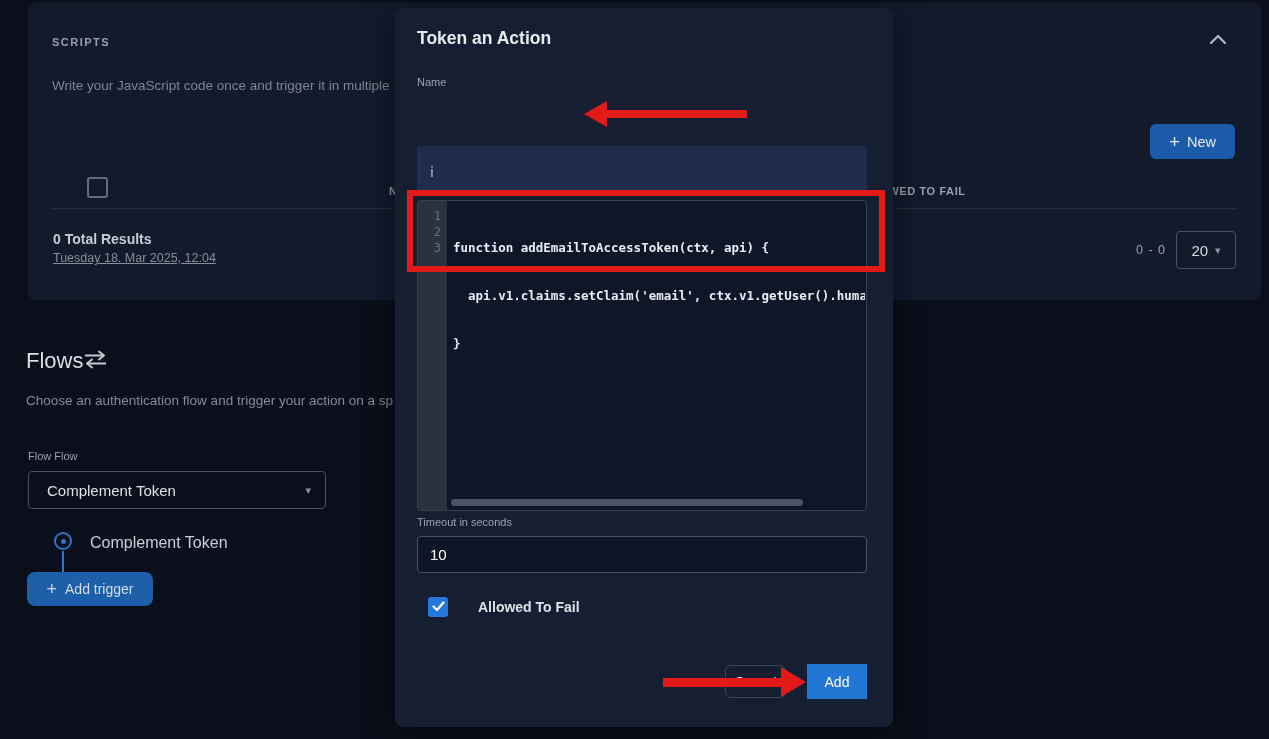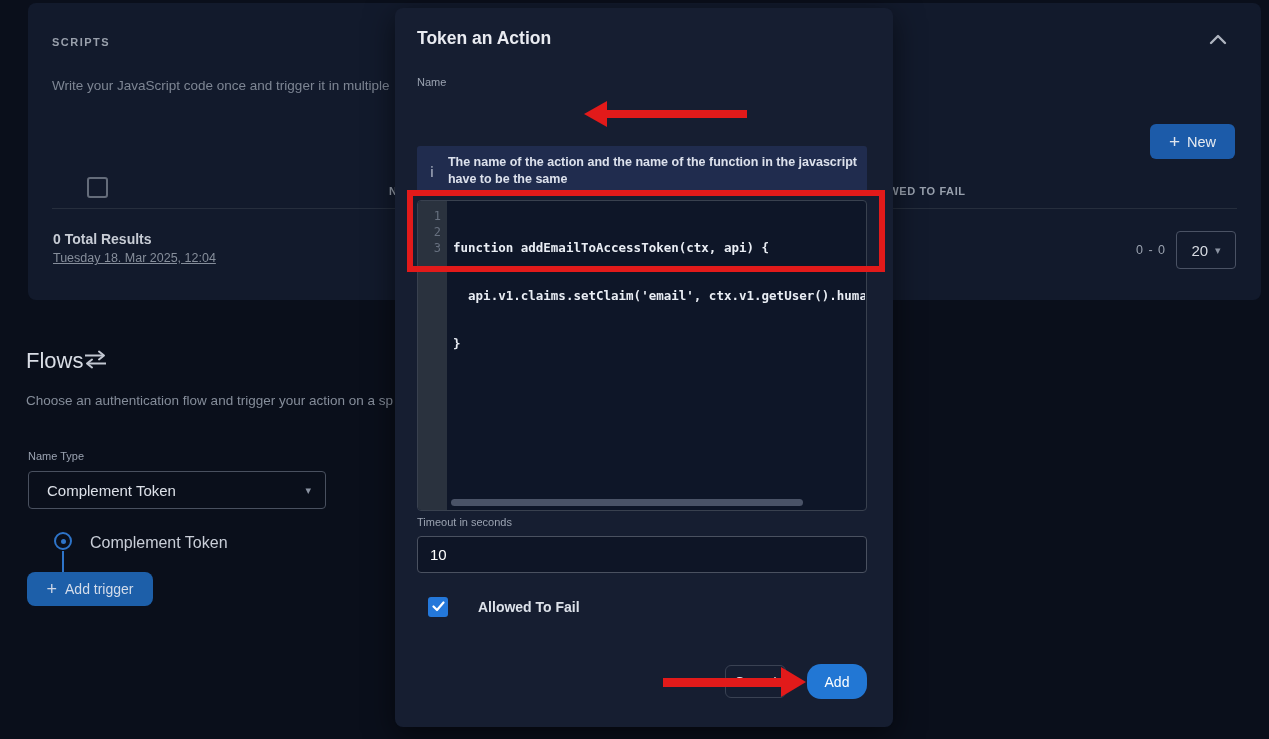--- a/index.html
+++ b/index.html
@@ -128,21 +128,21 @@
     display:flex; align-items:center; justify-content:center;
   }
   .fail-label { left:83px; top:591px; font-size:14px; font-weight:700; color:#dde2ea; }
   .cancel-btn {
     left:330px; top:657px; width:61px; height:33px;
     background:transparent; border:1px solid #3a4253; border-radius:6px; cursor:pointer;
     color:#e8ebf0; font-size:13.5px; font-family:inherit;
   }
   .add-btn {
     left:412px; top:656px; width:60px; height:35px;
-    background:#2277d4; border:none; border-radius:14px; cursor:pointer;
+    background:#2277d4; border:none; border-radius:0; cursor:pointer;
     color:#ffffff; font-size:14px; font-family:inherit;
   }
 
   
   .annot { z-index:10; pointer-events:none; }
   .red-rect { left:407px; top:190px; width:478px; height:82px; border:6px solid #e21a1a; }
   .arrow-shaft { background:#e21a1a; }
   .arrow1-shaft { left:606px; top:110px; width:141px; height:8px; }
   .arrow1-head {
     left:584px; top:101px; width:0; height:0;
@@ -193,21 +193,21 @@
     <svg width="25" height="19" viewBox="0 0 25 19">
       <line x1="2" y1="5.5" x2="20" y2="5.5" stroke="#c3c8d2" stroke-width="2"></line>
       <polyline points="16,1.5 21,5.5 16,9.5" fill="none" stroke="#c3c8d2" stroke-width="2" stroke-linejoin="round" stroke-linecap="round"></polyline>
       <line x1="5" y1="13.5" x2="23" y2="13.5" stroke="#c3c8d2" stroke-width="2"></line>
       <polyline points="9,9.5 4,13.5 9,17.5" fill="none" stroke="#c3c8d2" stroke-width="2" stroke-linejoin="round" stroke-linecap="round"></polyline>
     </svg>
   </span>
 </div>
 <p class="abs flows-desc">Choose an authentication flow and trigger your action on a sp</p>
 
-<label class="abs flowtype-label field-label">Name Type</label>
+<label class="abs flowtype-label field-label">Flow Flow</label>
 <div class="abs flowtype-select">
   <span class="val">Complement Token</span>
   <span class="caret">▾</span>
 </div>
 
 <div class="abs node-circle">
     <span class="dot"></span>
   </div>
 <div class="abs node-line"></div>
 <span class="abs node-label">Complement Token</span>
@@ -216,21 +216,20 @@
   <span>Add trigger</span>
 </button>
 
 <section class="abs modal">
   <h1 class="abs modal-title">Token an Action</h1>
 
   <label class="abs field-label name-label">Name</label>
 
   <div class="abs info-box">
     <span class="info-icon">ℹ</span>
-    <span class="info-text">The name of the action and the name of the function in the javascript have to be the same</span>
   </div>
 
   <div class="abs editor">
     <div class="gutter"></div>
     <div class="linenos">
       <div>1</div>
       <div>2</div>
       <div>3</div>
     </div>
     <div class="code">

